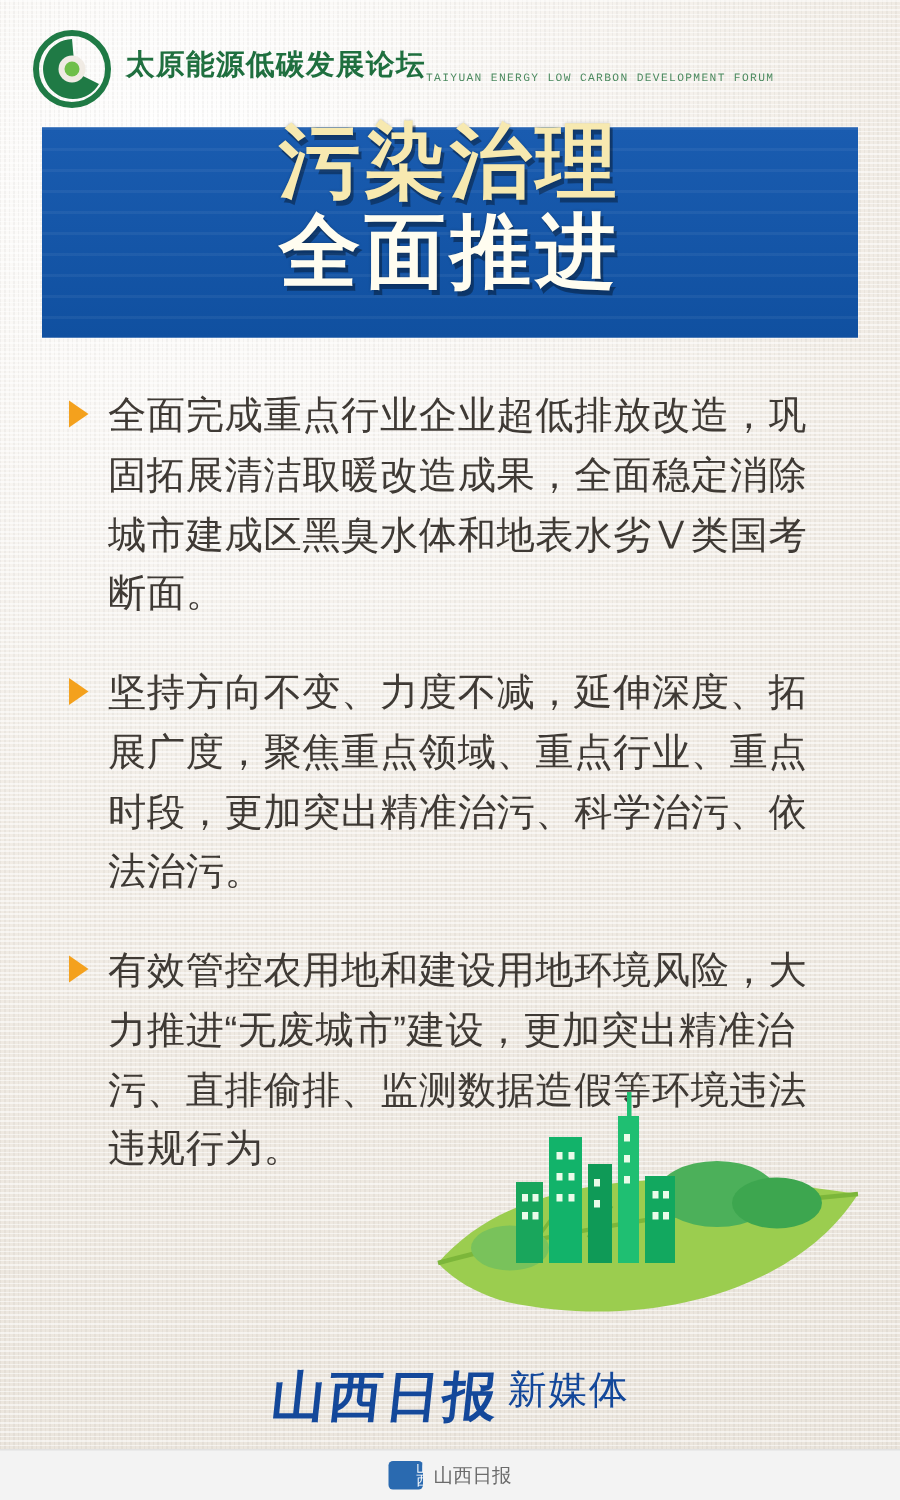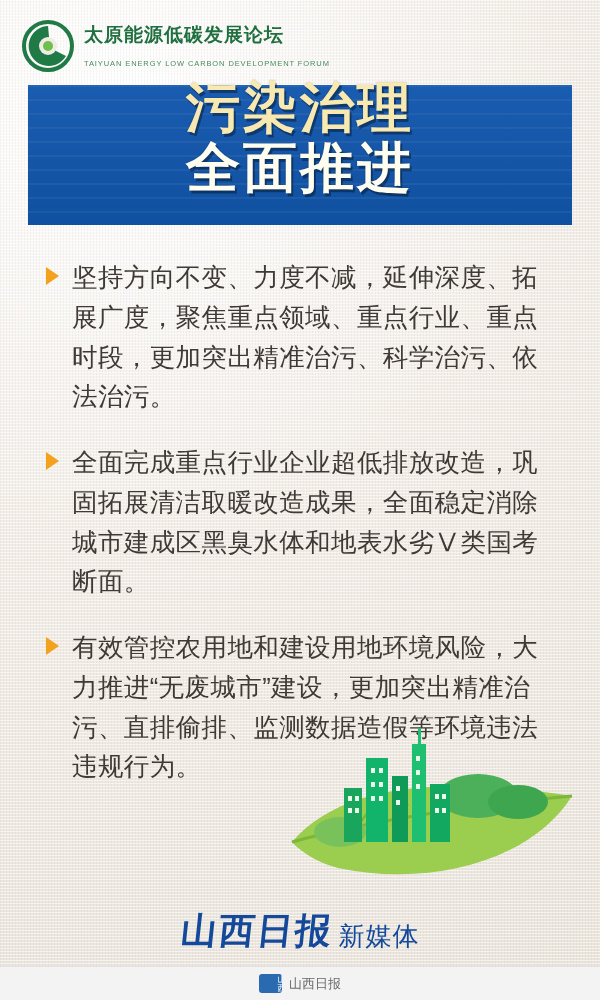--- a/index.html
+++ b/index.html
@@ -35,37 +35,38 @@
     gap: 10px;
   }
   .logo-mark {
     width: 52px; height: 52px;
     flex: 0 0 auto;
     position: relative;
   }
   .logo-mark svg { display: block; }
   .logo-text {
     display: flex;
-    flex-direction: column;
+    flex-direction: row;
     justify-content: center;
     line-height: 1;
   }
   .logo-cn {
     font-size: 19px;
     font-weight: bold;
     color: #1f6f3f;
     letter-spacing: 1px;
     white-space: nowrap;
   }
   .logo-en {
     margin-top: 16px;
     font-size: 7.5px;
     color: #4b8a5f;
     letter-spacing: 0.9px;
     white-space: nowrap;
+    font-family: Liberation Mono, monospace;
   }
 
   
   .title-band {
     position: absolute;
     top: 85px;
     left: 28px;
     right: 28px;
     height: 140px;
     background: #1557a8;
@@ -156,21 +157,21 @@
     font-size: 36px;
     font-weight: bold;
     color: #14489a;
     letter-spacing: 2px;
     transform: skewX(-6deg);
   }
   .brand-sub {
     font-size: 26px;
     color: #14489a;
     letter-spacing: 1px;
-    padding-bottom: 2px;
+    padding-bottom: 12px;
     font-family: Liberation Serif, serif;
   }
 
   
   .bottom-bar {
     position: absolute;
     left: 0; right: 0; bottom: 0;
     height: 34px;
     background: #f3f3f3;
     border-top: 1px solid #e2e2e2;
@@ -262,28 +263,28 @@
         <rect x="134" y="92" width="4" height="5"></rect>
         <rect x="153" y="102" width="4" height="5"></rect>
           <rect x="160" y="102" width="4" height="5"></rect>
         <rect x="153" y="116" width="4" height="5"></rect>
           <rect x="160" y="116" width="4" height="5"></rect>
       </g>
     </svg>
   </div>
 
   <div class="body">
+    <div class="para p2">
+      <span class="bullet"></span>
+      <span class="txt">全面完成重点行业企业超低排放改造，巩固拓展清洁取暖改造成果，全面稳定消除城市建成区黑臭水体和地表水劣Ⅴ类国考断面。</span>
+    </div>
     <div class="para p1">
       <span class="bullet"></span>
       <span class="txt">坚持方向不变、力度不减，延伸深度、拓展广度，聚焦重点领域、重点行业、重点时段，更加突出精准治污、科学治污、依法治污。</span>
     </div>
-    <div class="para p2">
-      <span class="bullet"></span>
-      <span class="txt">全面完成重点行业企业超低排放改造，巩固拓展清洁取暖改造成果，全面稳定消除城市建成区黑臭水体和地表水劣Ⅴ类国考断面。</span>
-    </div>
     <div class="para p3">
       <span class="bullet"></span>
       <span class="txt">有效管控农用地和建设用地环境风险，大力推进“无废城市”建设，更加突出精准治污、直排偷排、监测数据造假等环境违法违规行为。</span>
     </div>
   </div>
 
   <div class="footer">
     <span class="brand-cal">山西日报</span>
     <span class="brand-sub">新媒体</span>
   </div>

